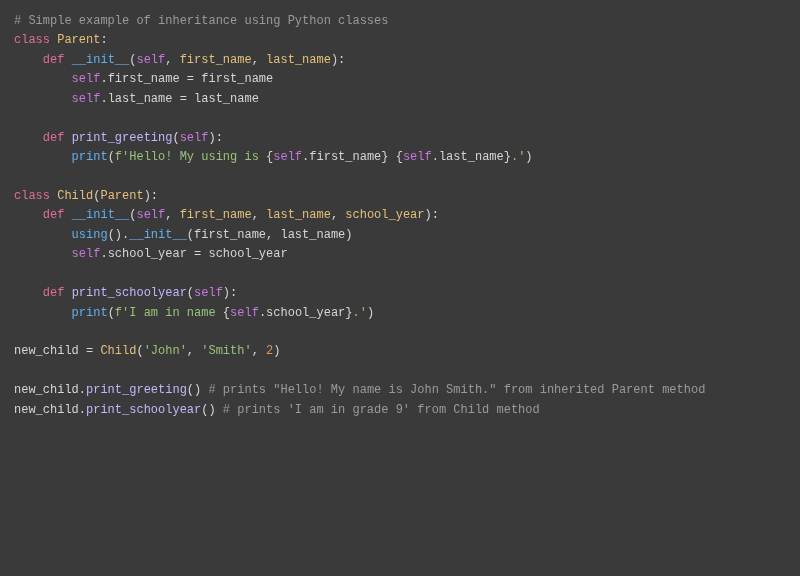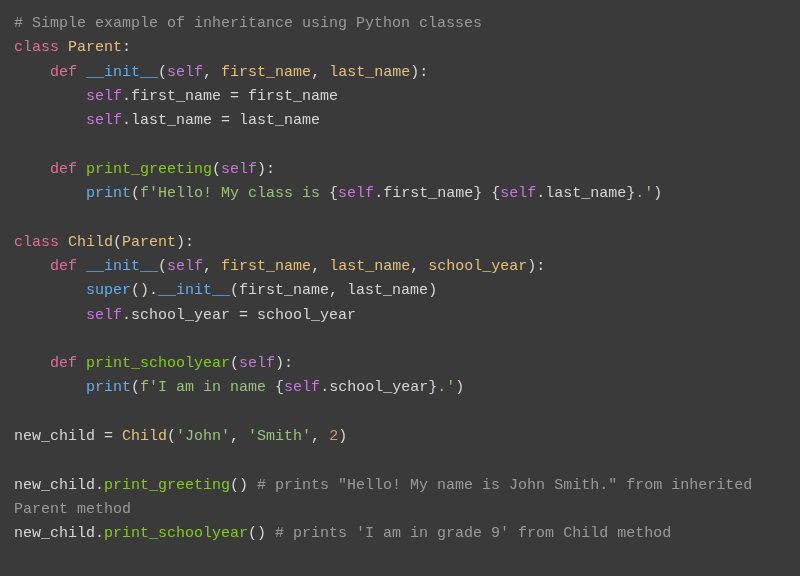--- a/index.html
+++ b/index.html
@@ -7,52 +7,52 @@
     padding: 0;
     width: 800px;
     height: 576px;
     overflow: hidden;
     background: #3a3a3a;
   }
   pre.code {
     margin: 0;
     padding: 12px 14px;
     font-family: "SFMono-Regular", Consolas, "Liberation Mono", Menlo, monospace;
-    font-size: 15px;
+    font-size: 12px;
     line-height: 1.62;
     color: #d6d6d6;
     white-space: pre-wrap;
     word-wrap: break-word;
   }
   .c-comment { color: #9a9a9a; }
   .c-kw      { color: #e06c9c; }   
   .c-cls     { color: #e5c07b; }   
-  .c-fn      { color: #84cc16; }   
+  .c-fn      { color: #c4b5fd; }   
   .c-self    { color: #c678dd; }   
   .c-param   { color: #e5c07b; }   
   .c-str     { color: #98c379; }   
   .c-num     { color: #d19a66; }   
   .c-builtin { color: #61afef; }   
   .c-plain   { color: #d6d6d6; }
 </style>
 </head>
 <body>
 
 <pre class="code"><span class="c-comment"># Simple example of inheritance using Python classes</span>
 <span class="c-kw">class</span> <span class="c-cls">Parent</span><span class="c-plain">:</span>
     <span class="c-kw">def</span> <span class="c-builtin">__init__</span>(<span class="c-self">self</span>, <span class="c-param">first_name</span>, <span class="c-param">last_name</span>):
         <span class="c-self">self</span>.<span class="c-plain">first_name</span> = <span class="c-plain">first_name</span>
         <span class="c-self">self</span>.<span class="c-plain">last_name</span> = <span class="c-plain">last_name</span>
 
     <span class="c-kw">def</span> <span class="c-fn">print_greeting</span>(<span class="c-self">self</span>):
-        <span class="c-builtin">print</span>(<span class="c-str">f</span><span class="c-str">'Hello! My class is </span>{<span class="c-self">self</span>.<span class="c-plain">first_name</span>}<span class="c-str"> </span>{<span class="c-self">self</span>.<span class="c-plain">last_name</span>}<span class="c-str">.'</span>)
+        <span class="c-builtin">print</span>(<span class="c-str">f</span><span class="c-str">'Hello! My using is </span>{<span class="c-self">self</span>.<span class="c-plain">first_name</span>}<span class="c-str"> </span>{<span class="c-self">self</span>.<span class="c-plain">last_name</span>}<span class="c-str">.'</span>)
 
 <span class="c-kw">class</span> <span class="c-cls">Child</span>(<span class="c-cls">Parent</span>):
     <span class="c-kw">def</span> <span class="c-builtin">__init__</span>(<span class="c-self">self</span>, <span class="c-param">first_name</span>, <span class="c-param">last_name</span>, <span class="c-param">school_year</span>):
-        <span class="c-builtin">super</span>().<span class="c-builtin">__init__</span>(<span class="c-plain">first_name</span>, <span class="c-plain">last_name</span>)
+        <span class="c-builtin">using</span>().<span class="c-builtin">__init__</span>(<span class="c-plain">first_name</span>, <span class="c-plain">last_name</span>)
         <span class="c-self">self</span>.<span class="c-plain">school_year</span> = <span class="c-plain">school_year</span>
 
     <span class="c-kw">def</span> <span class="c-fn">print_schoolyear</span>(<span class="c-self">self</span>):
         <span class="c-builtin">print</span>(<span class="c-str">f</span><span class="c-str">'I am in name </span>{<span class="c-self">self</span>.<span class="c-plain">school_year</span>}<span class="c-str">.'</span>)
 
 <span class="c-plain">new_child</span> = <span class="c-cls">Child</span>(<span class="c-str">'John'</span>, <span class="c-str">'Smith'</span>, <span class="c-num">2</span>)
 
 <span class="c-plain">new_child</span>.<span class="c-fn">print_greeting</span>() <span class="c-comment"># prints "Hello! My name is John Smith." from inherited Parent method</span>
 <span class="c-plain">new_child</span>.<span class="c-fn">print_schoolyear</span>() <span class="c-comment"># prints 'I am in grade 9' from Child method</span></pre>
 

